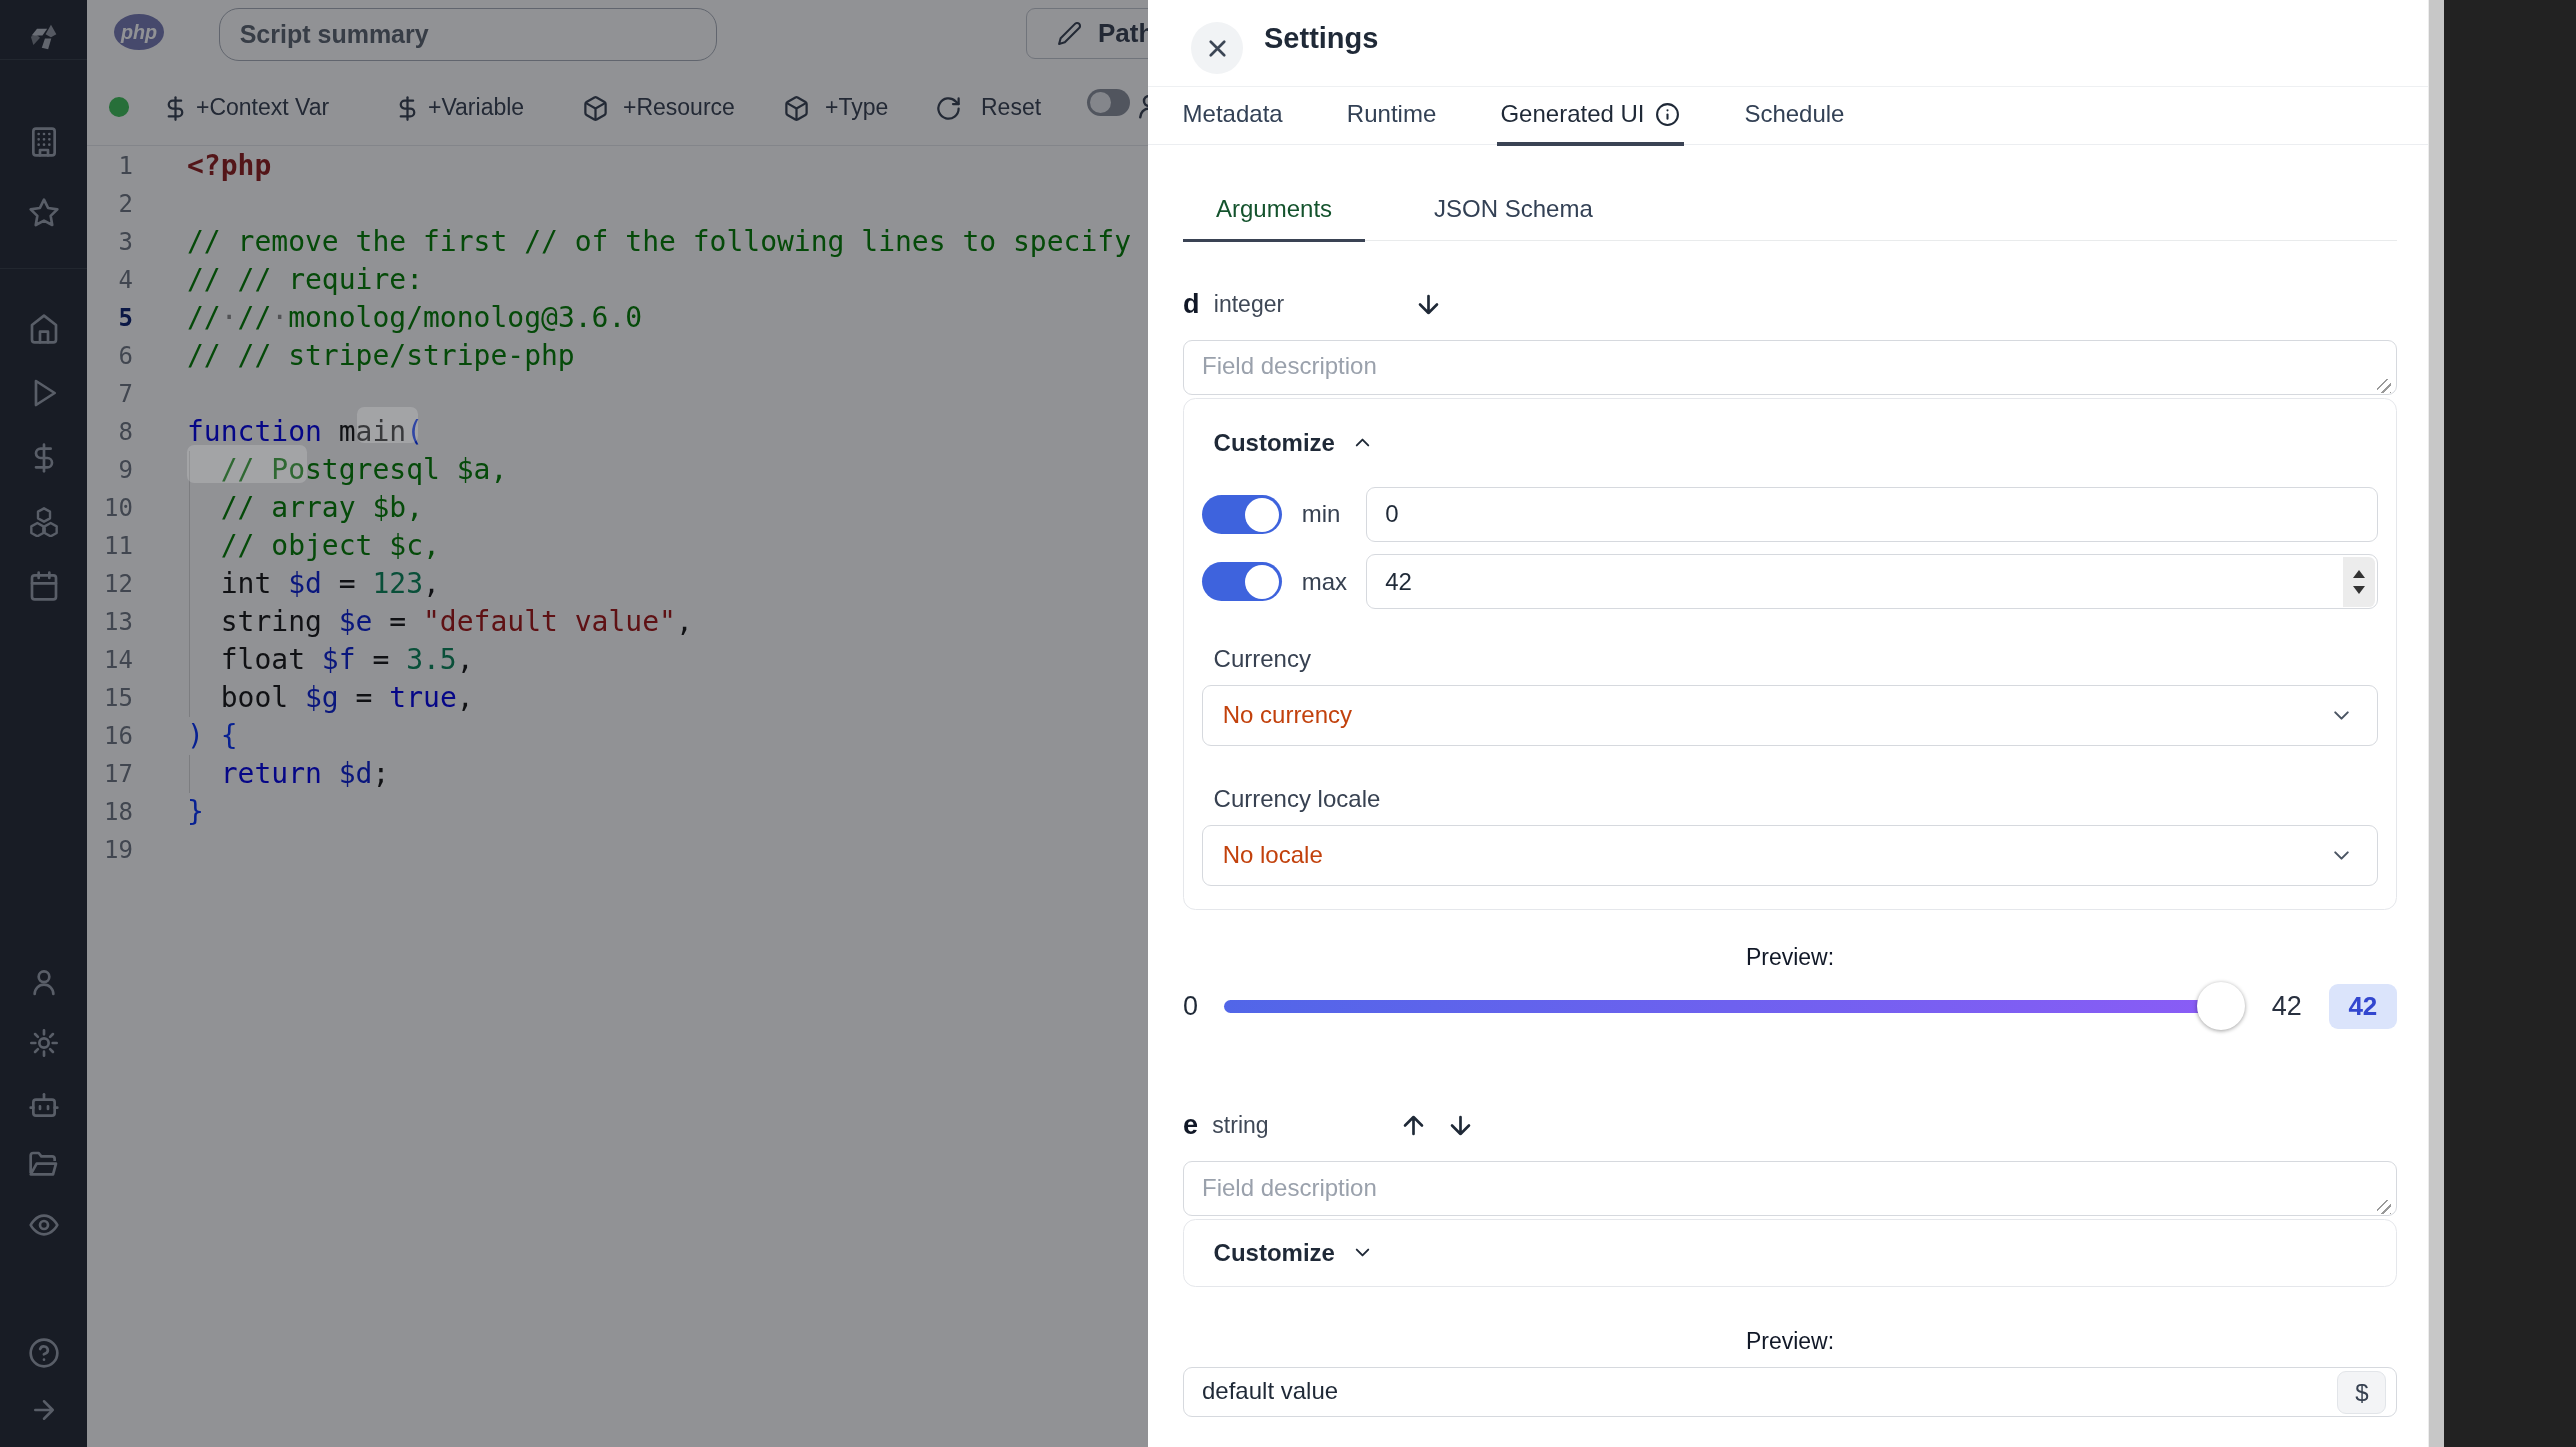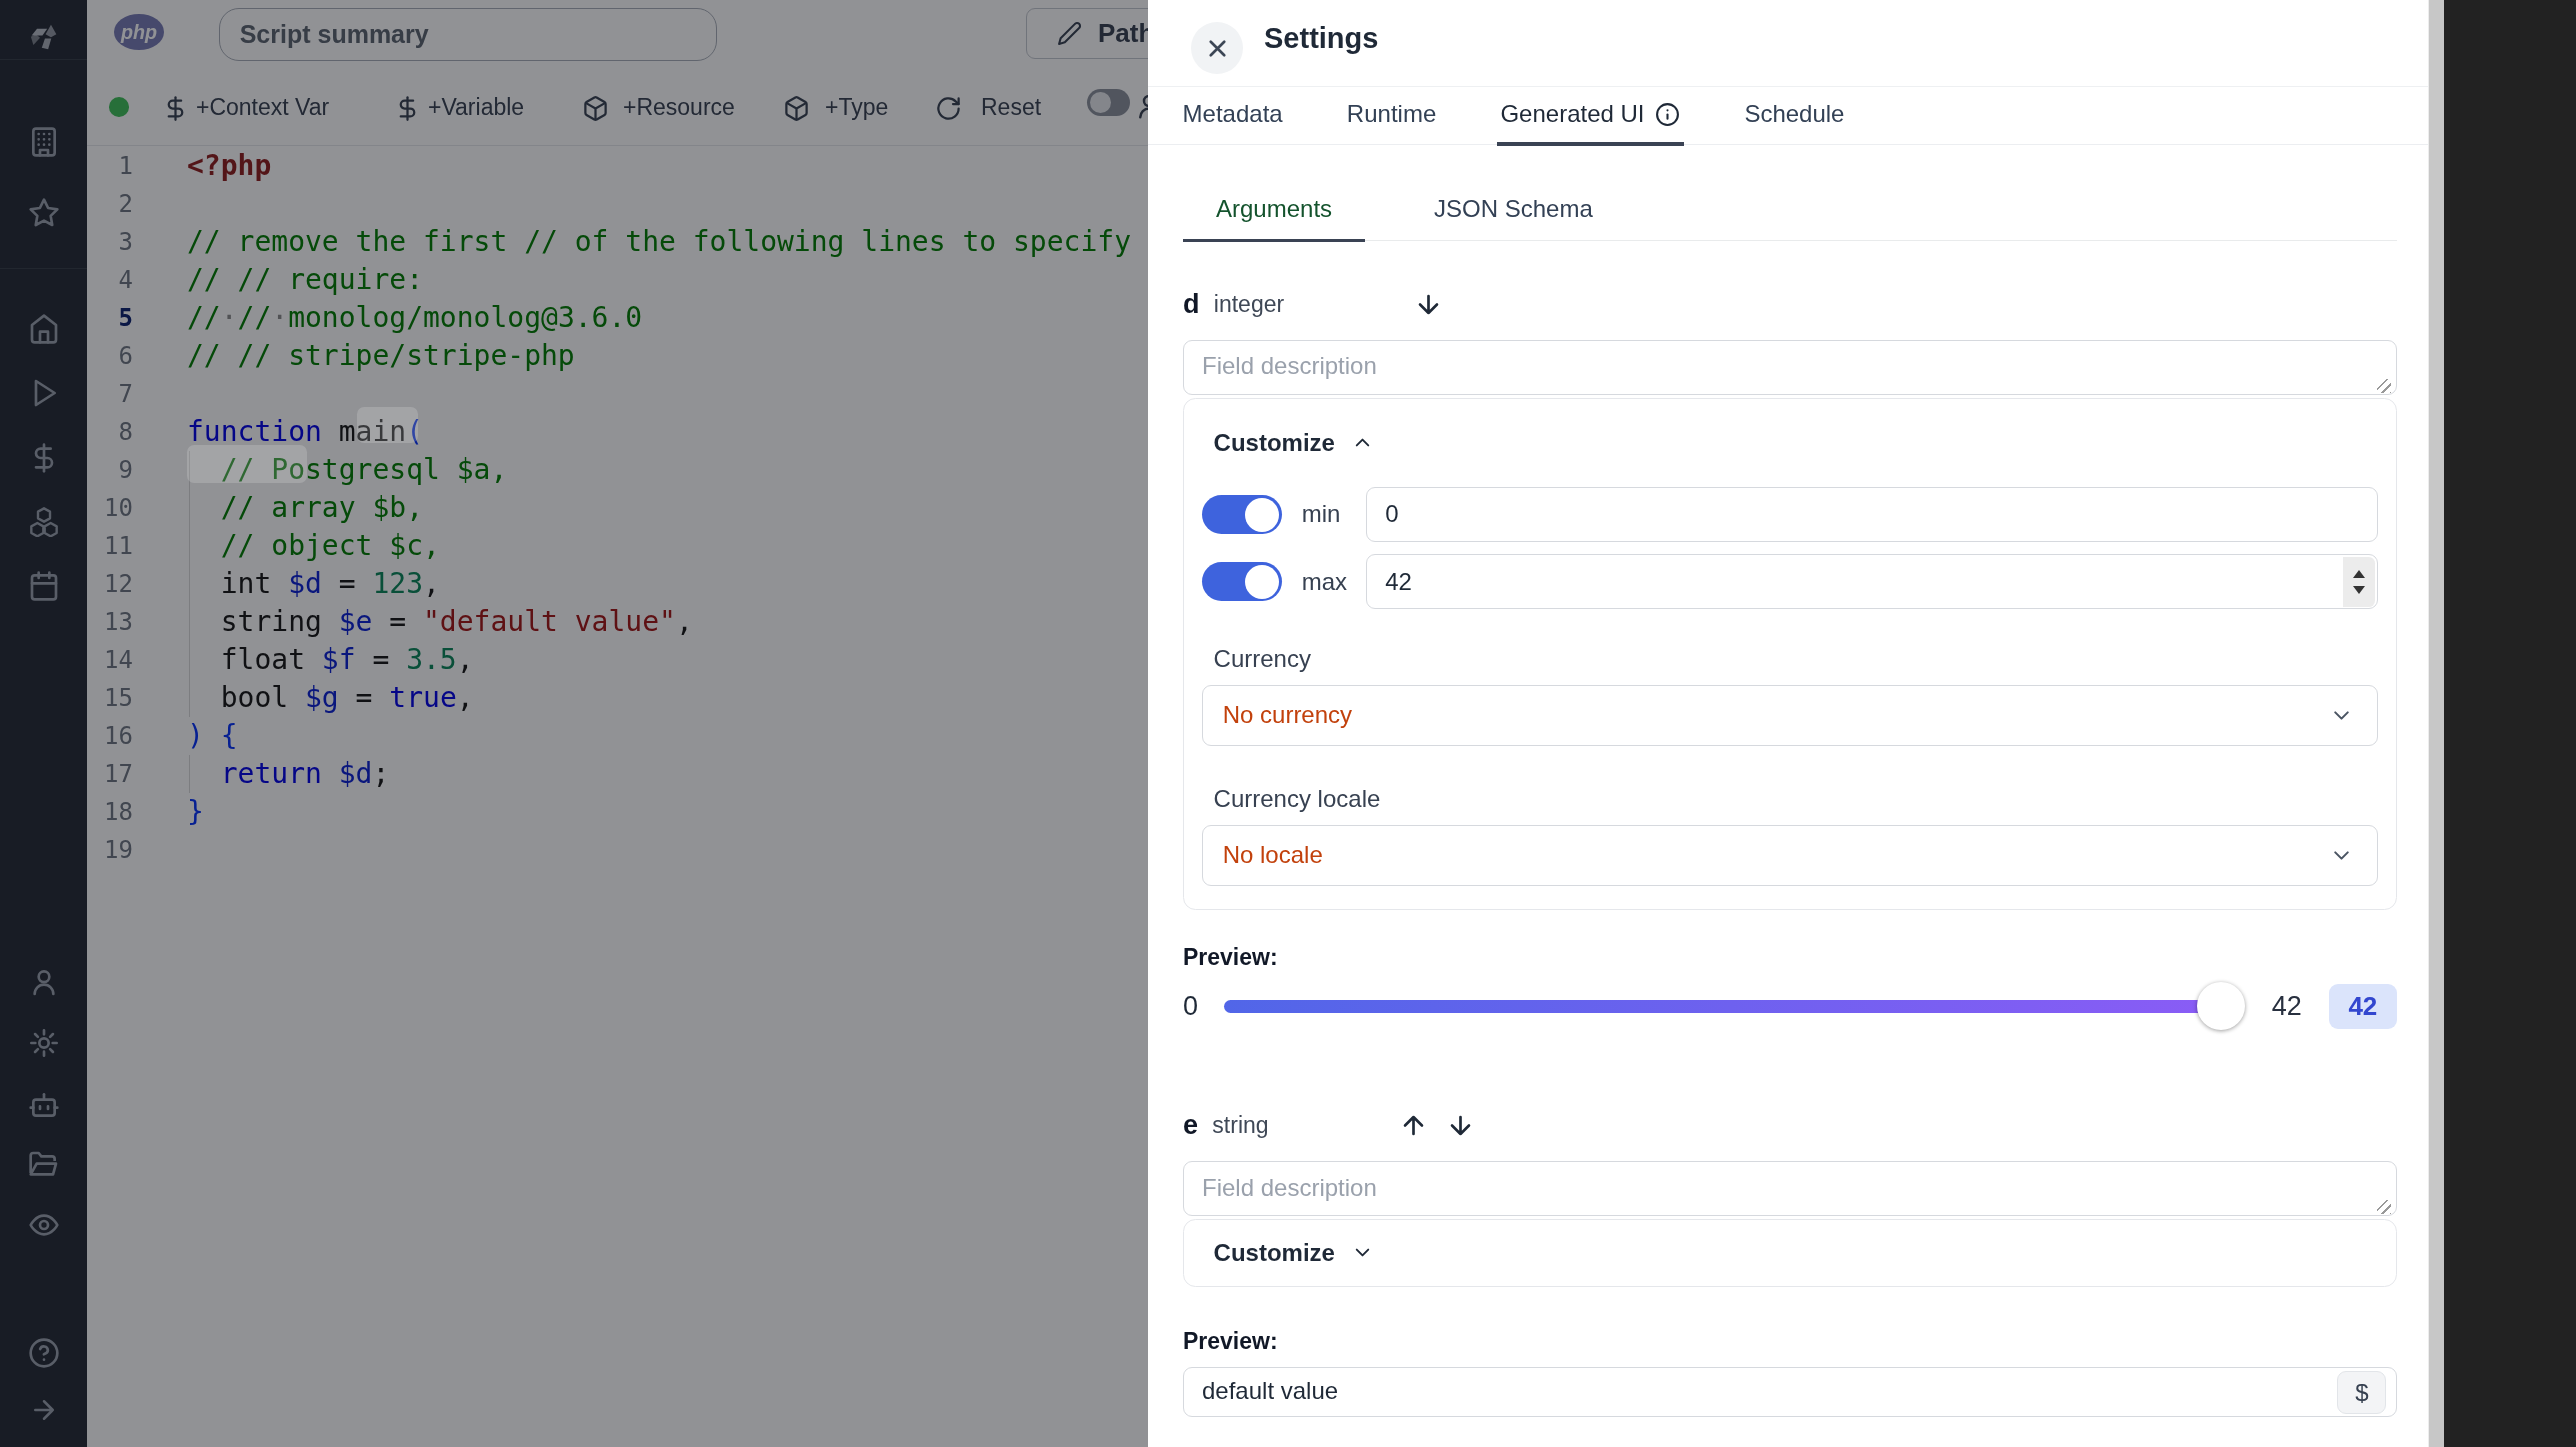--- a/index.html
+++ b/index.html
@@ -96,21 +96,21 @@
   .spin i{width:0;height:0;border-left:6.3px solid transparent;border-right:6.3px solid transparent;}
   .spin .up{border-bottom:8px solid #333;}
   .spin .dn{border-top:8px solid #333;}
 
   .sel-label{font-size:24px;color:#374151;margin-top:36px;padding-left:11.6px;}
   .sel-label.second{margin-top:39px;}
   .sel{margin-top:11.6px;height:59px;border:1.8px solid #d6d9de;border-radius:9px;display:flex;align-items:center;
       justify-content:space-between;padding:0 23px 0 19.7px;font-size:24px;color:#c2410c;background:#fff;}
   .sel .chev{color:#4b5563;}
 
-  .prev-label{margin-top:34px;font-size:23px;font-weight:700;color:#111827;}
+  .prev-label{margin-top:34px;font-size:23px;font-weight:400;color:#111827;text-align:center;}
   .slider-row{margin-top:10.7px;display:flex;align-items:center;height:50px;}
   .sl-min{font-size:27px;color:#1f2937;width:25px;}
   .track{position:relative;flex:1;height:13.4px;border-radius:7.2px;margin:0 9px 0 16px;}
   .thumb{position:absolute;right:-7.2px;top:50%;transform:translateY(-50%);width:48px;height:48px;border-radius:50%;
       background:#fff;box-shadow:0 0.9px 4.5px rgba(0,0,0,.4);}
   .sl-max{font-size:27px;color:#28303f;margin-left:25px;}
   .badge{margin-left:27px;font-size:26px;font-weight:700;border-radius:9px;padding:7.2px 19.7px;}
 
   .field-head.second{margin-top:79px;}
   .prev-label.bottom{margin-top:41px;}

